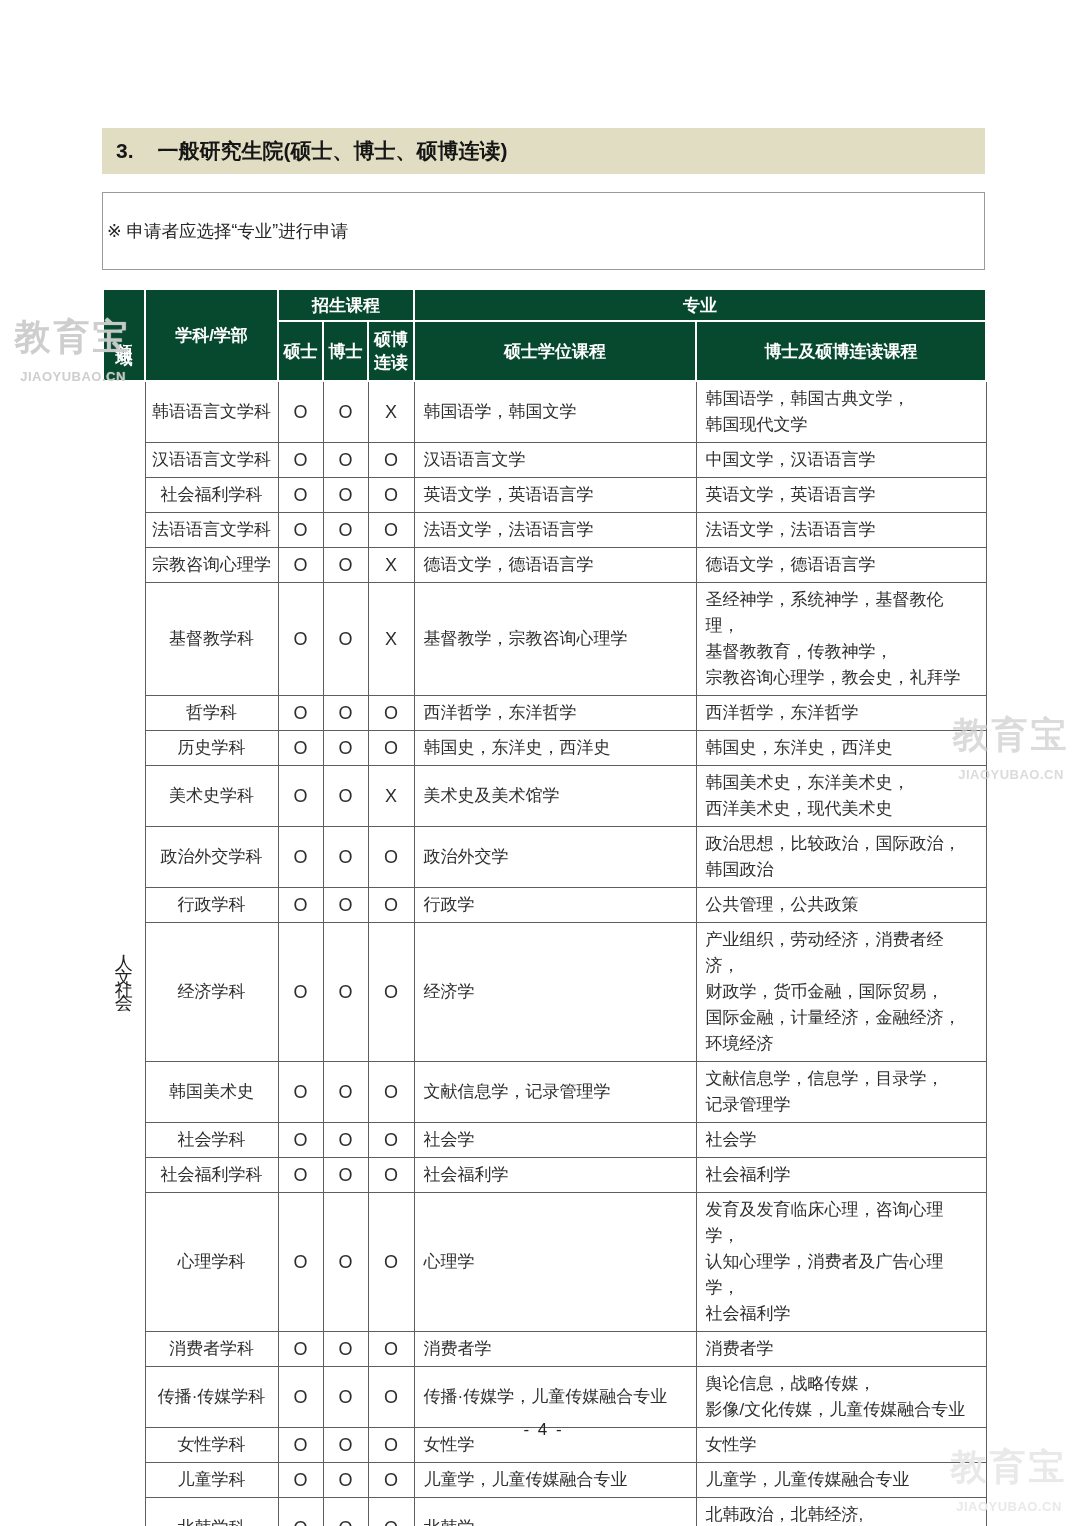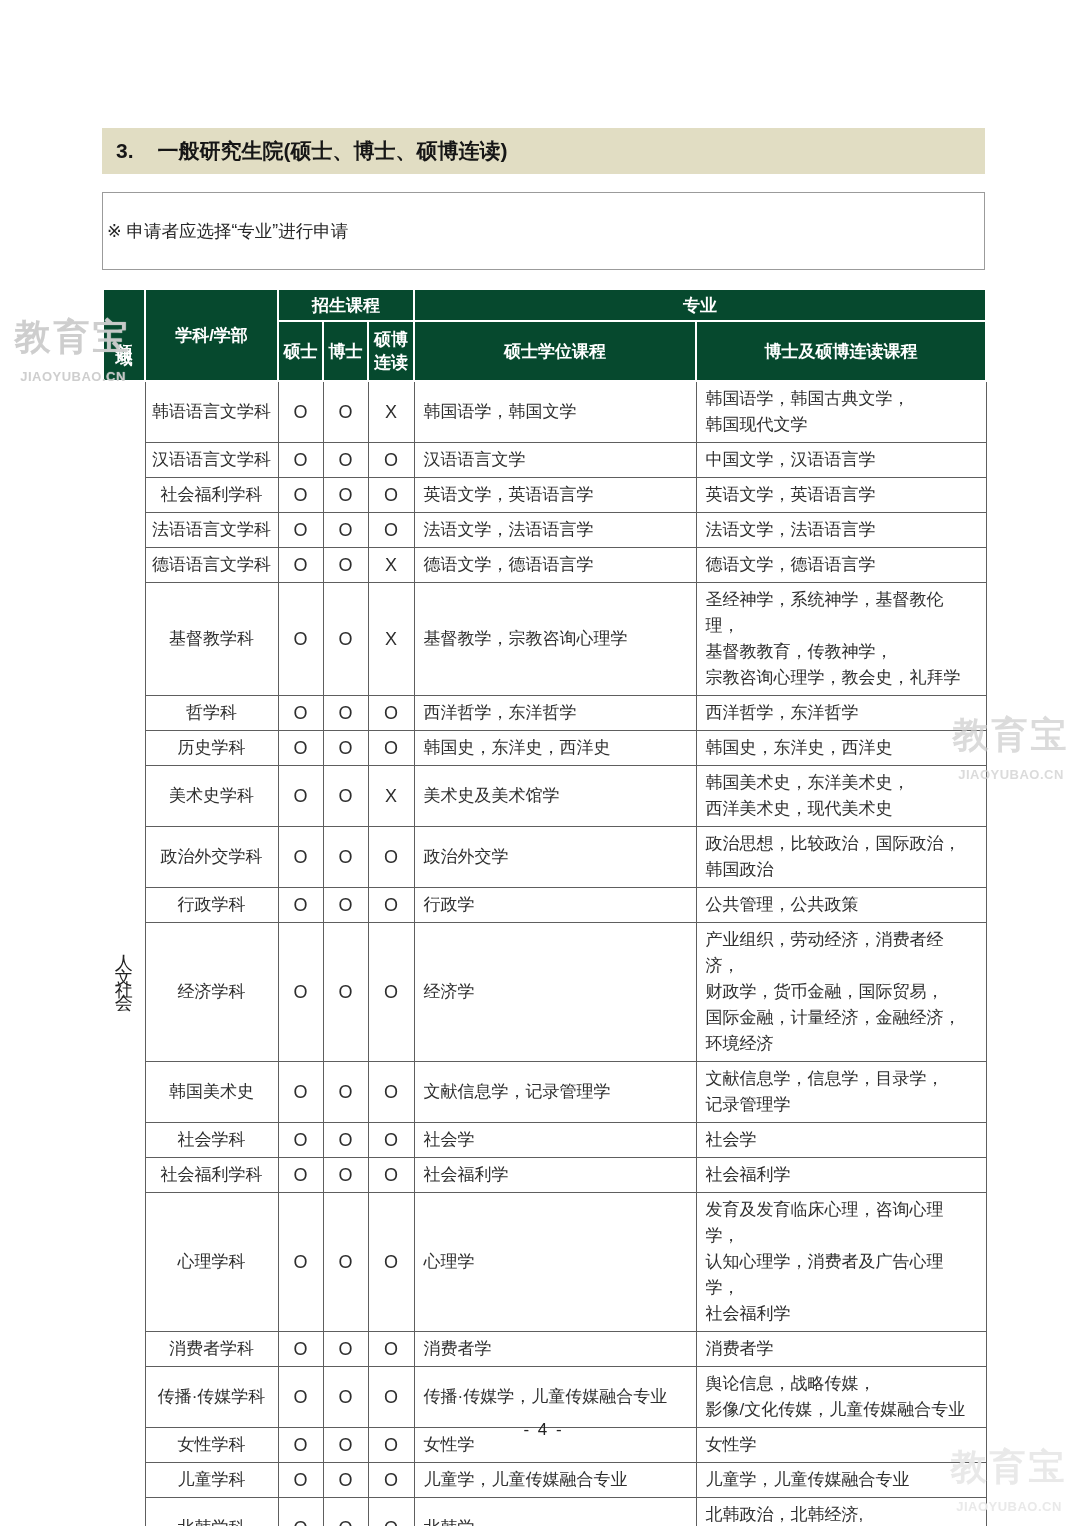--- a/index.html
+++ b/index.html
@@ -170,21 +170,21 @@
         </tr>
         <tr>
           <td class="dept-cell">法语语言文学科</td>
           <td class="mark-cell">O</td>
           <td class="mark-cell">O</td>
           <td class="mark-cell">O</td>
           <td class="text-cell">法语文学，法语语言学</td>
           <td class="text-cell">法语文学，法语语言学</td>
         </tr>
         <tr>
-          <td class="dept-cell">德语语言文学科</td>
+          <td class="dept-cell">宗教咨询心理学</td>
           <td class="mark-cell">O</td>
           <td class="mark-cell">O</td>
           <td class="mark-cell">X</td>
           <td class="text-cell">德语文学，德语语言学</td>
           <td class="text-cell">德语文学，德语语言学</td>
         </tr>
         <tr>
           <td class="dept-cell">基督教学科</td>
           <td class="mark-cell">O</td>
           <td class="mark-cell">O</td>

